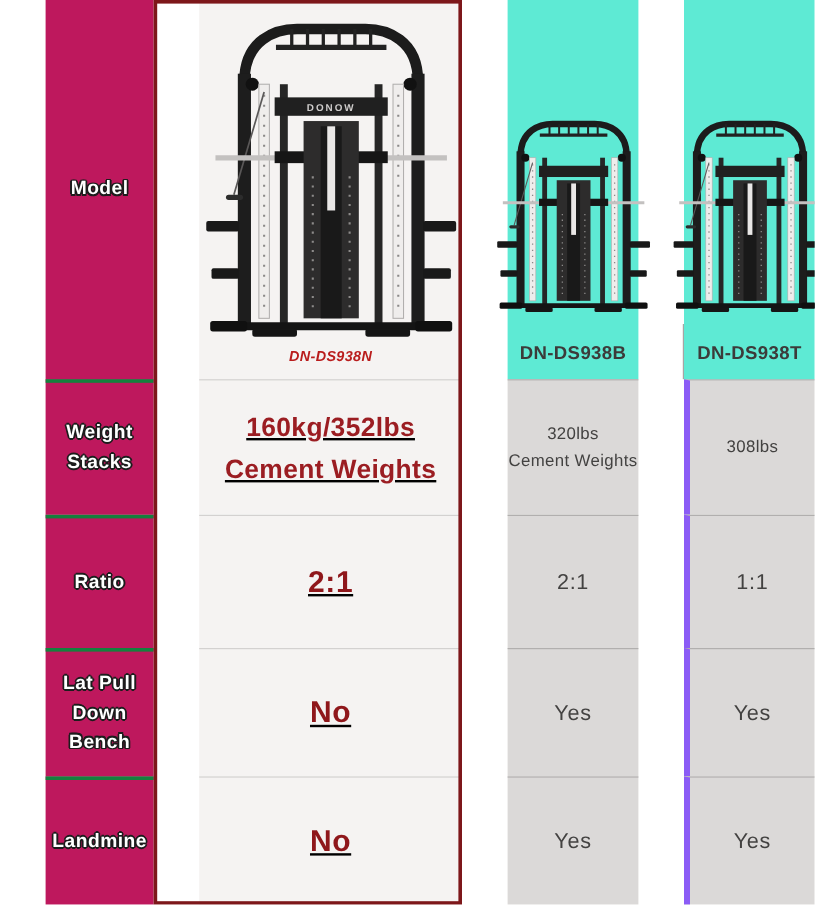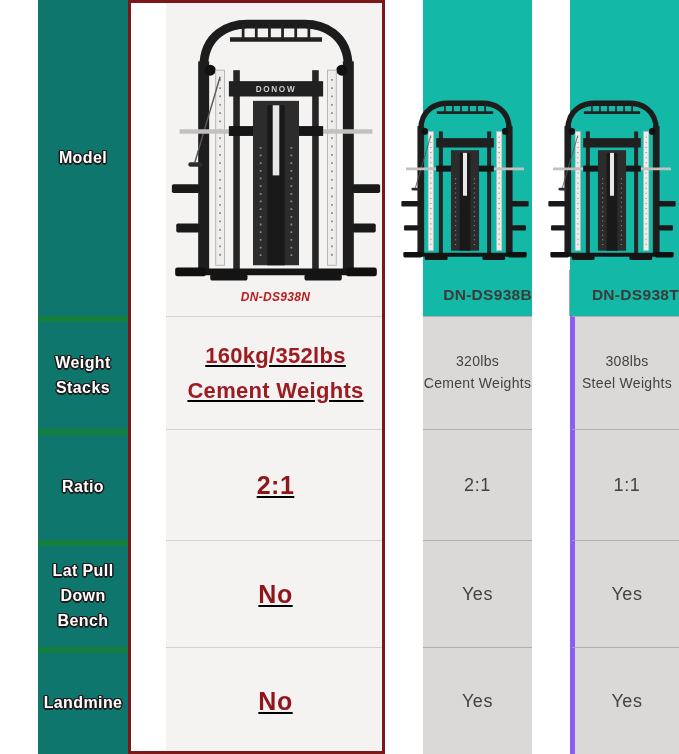--- a/index.html
+++ b/index.html
@@ -15,38 +15,38 @@
     width:679px;height:754px;
     grid-template-columns:128px 257px 147px 147px;
     grid-template-rows:316px 113px 111px 107px 107px;
   }
   .cell{
     display:flex;align-items:center;justify-content:center;
     text-align:center;box-sizing:border-box;margin-left:38px;
   }
   
   .lbl{
-    background:#0f766e;
+    background:#be185d;
     color:#ffffff;font-weight:bold;font-size:16px;
     letter-spacing:.4px;line-height:1.55;padding:0 12px;
     text-shadow:
       -1px -1px 0 #1d1d1d, 1px -1px 0 #1d1d1d,
       -1px  1px 0 #1d1d1d, 1px  1px 0 #1d1d1d,
       -1.5px 0 0 #1d1d1d, 1.5px 0 0 #1d1d1d,
       0 -1.5px 0 #1d1d1d, 0 1.5px 0 #1d1d1d;
   }
-  .lbl.rt{border-top:6px solid #15803d;}
+  .lbl.rt{border-top:3px solid #15803d;}
   
   .feat{background:#f5f3f2;}
   .feat.rt{border-top:1px solid #d3d1d0;text-decoration:underline;}
   
   .alt{background:#dbd9d8;}
   .alt.rt{border-top:1px solid #b1afae;}
   .alt.c3{border-left:5px solid #8b5cf6;}
-  .mrow.alt{background:#14b8a6;align-items:flex-end;}
+  .mrow.alt{background:#5eead4;}
   .mrow.c3{border-left:none;position:relative;}
   .mrow.c3::before{ 
     content:"";position:absolute;left:-1px;bottom:0;width:1px;height:46px;
     background:#a7a5a4;
   }
   
   .featured-frame{
     position:absolute;left:128px;top:0;width:257px;height:754px;
     border:3px solid #7d171a;box-sizing:border-box;
     pointer-events:none;z-index:5;
@@ -146,21 +146,20 @@
     </div>
     <div class="cell alt rt">
       <div class="alt-ws">
         <span>320lbs</span>
         <span>Cement Weights</span>
       </div>
     </div>
     <div class="cell alt rt c3">
       <div class="alt-ws">
         <span>308lbs</span>
-        <span>Steel Weights</span>
       </div>
     </div>
 
     <div class="cell lbl rt">
       <span>Ratio</span>
     </div>
     <div class="cell feat rt">
       <span class="feat-val">2:1</span>
     </div>
     <div class="cell alt rt">

